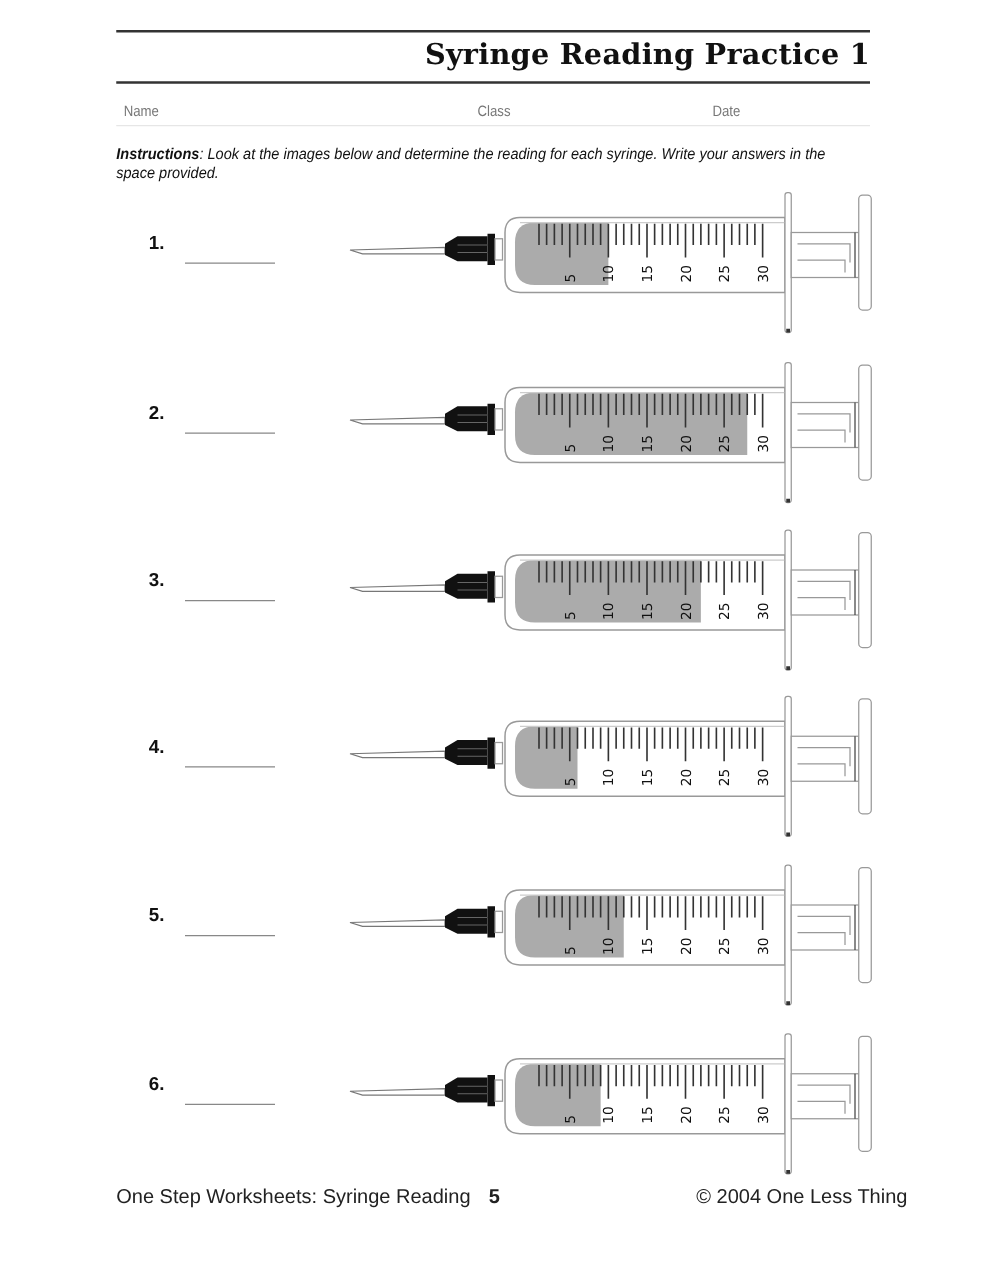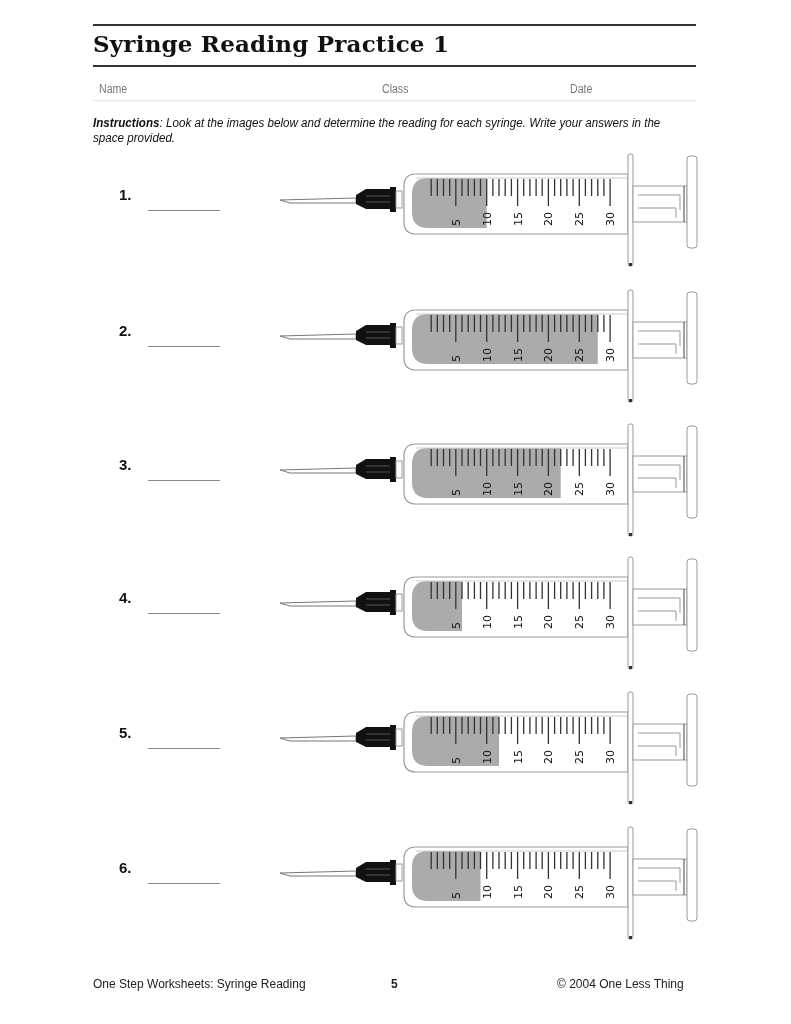--- a/index.html
+++ b/index.html
@@ -1,31 +1,31 @@
 <!DOCTYPE html>
 <html><head>
 <meta charset="utf-8">
 <style>
   html, body { margin: 0; padding: 0; background: #ffffff; }
   body { width: 791px; height: 1024px; position: relative; overflow: hidden;
          font-family: "Liberation Sans", sans-serif; color: #111; }
   .rule-top { position: absolute; left: 93px; top: 24px; width: 603px; height: 0; border-top: 2px solid #333; }
   .rule-bot { position: absolute; left: 93px; top: 65px; width: 603px; height: 0; border-top: 2px solid #333; }
-  .title { position: absolute; left: 93px; top: 30px; width: 603px; text-align: left;
+  .title { position: absolute; left: 93px; top: 30px; width: 603px; text-align: right;
            font-family: "DejaVu Serif", serif; font-weight: bold; font-size: 23px; color: #111; letter-spacing: 0.2px; }
   .meta { position: absolute; top: 82px; font-size: 12px; color: #777; transform: scaleX(0.88); transform-origin: left top; }
   .meta-line { position: absolute; left: 93px; top: 100px; width: 603px; border-top: 1px solid #e6e6e6; }
   .instructions { position: absolute; left: 93px; top: 116px; width: 615px; font-size: 12.5px; font-style: italic;
                   line-height: 15px; color: #111; transform: scaleX(0.93); transform-origin: left top; }
   .instructions b { font-weight: bold; }
   .q-num { position: absolute; left: 119px; font-size: 15px; font-weight: bold; color: #111; }
   .q-line { position: absolute; left: 148px; width: 72px; border-top: 1px solid #888; }
   .syringe { position: absolute; left: 278px; width: 424px; height: 118px; }
   .syringe svg { display: block; }
-  .footer { position: absolute; top: 977px; font-size: 12px; color: #222; text-align: center; }
+  .footer { position: absolute; top: 949px; font-size: 16px; color: #222; text-align: center; }
   .footer.center { font-weight: bold; }
 </style>
 </head>
 <body>
 
 <div class="rule-top"></div>
 <div class="title">Syringe Reading Practice 1</div>
 <div class="rule-bot"></div>
 
 <div class="meta" style="left:99px">Name</div>

